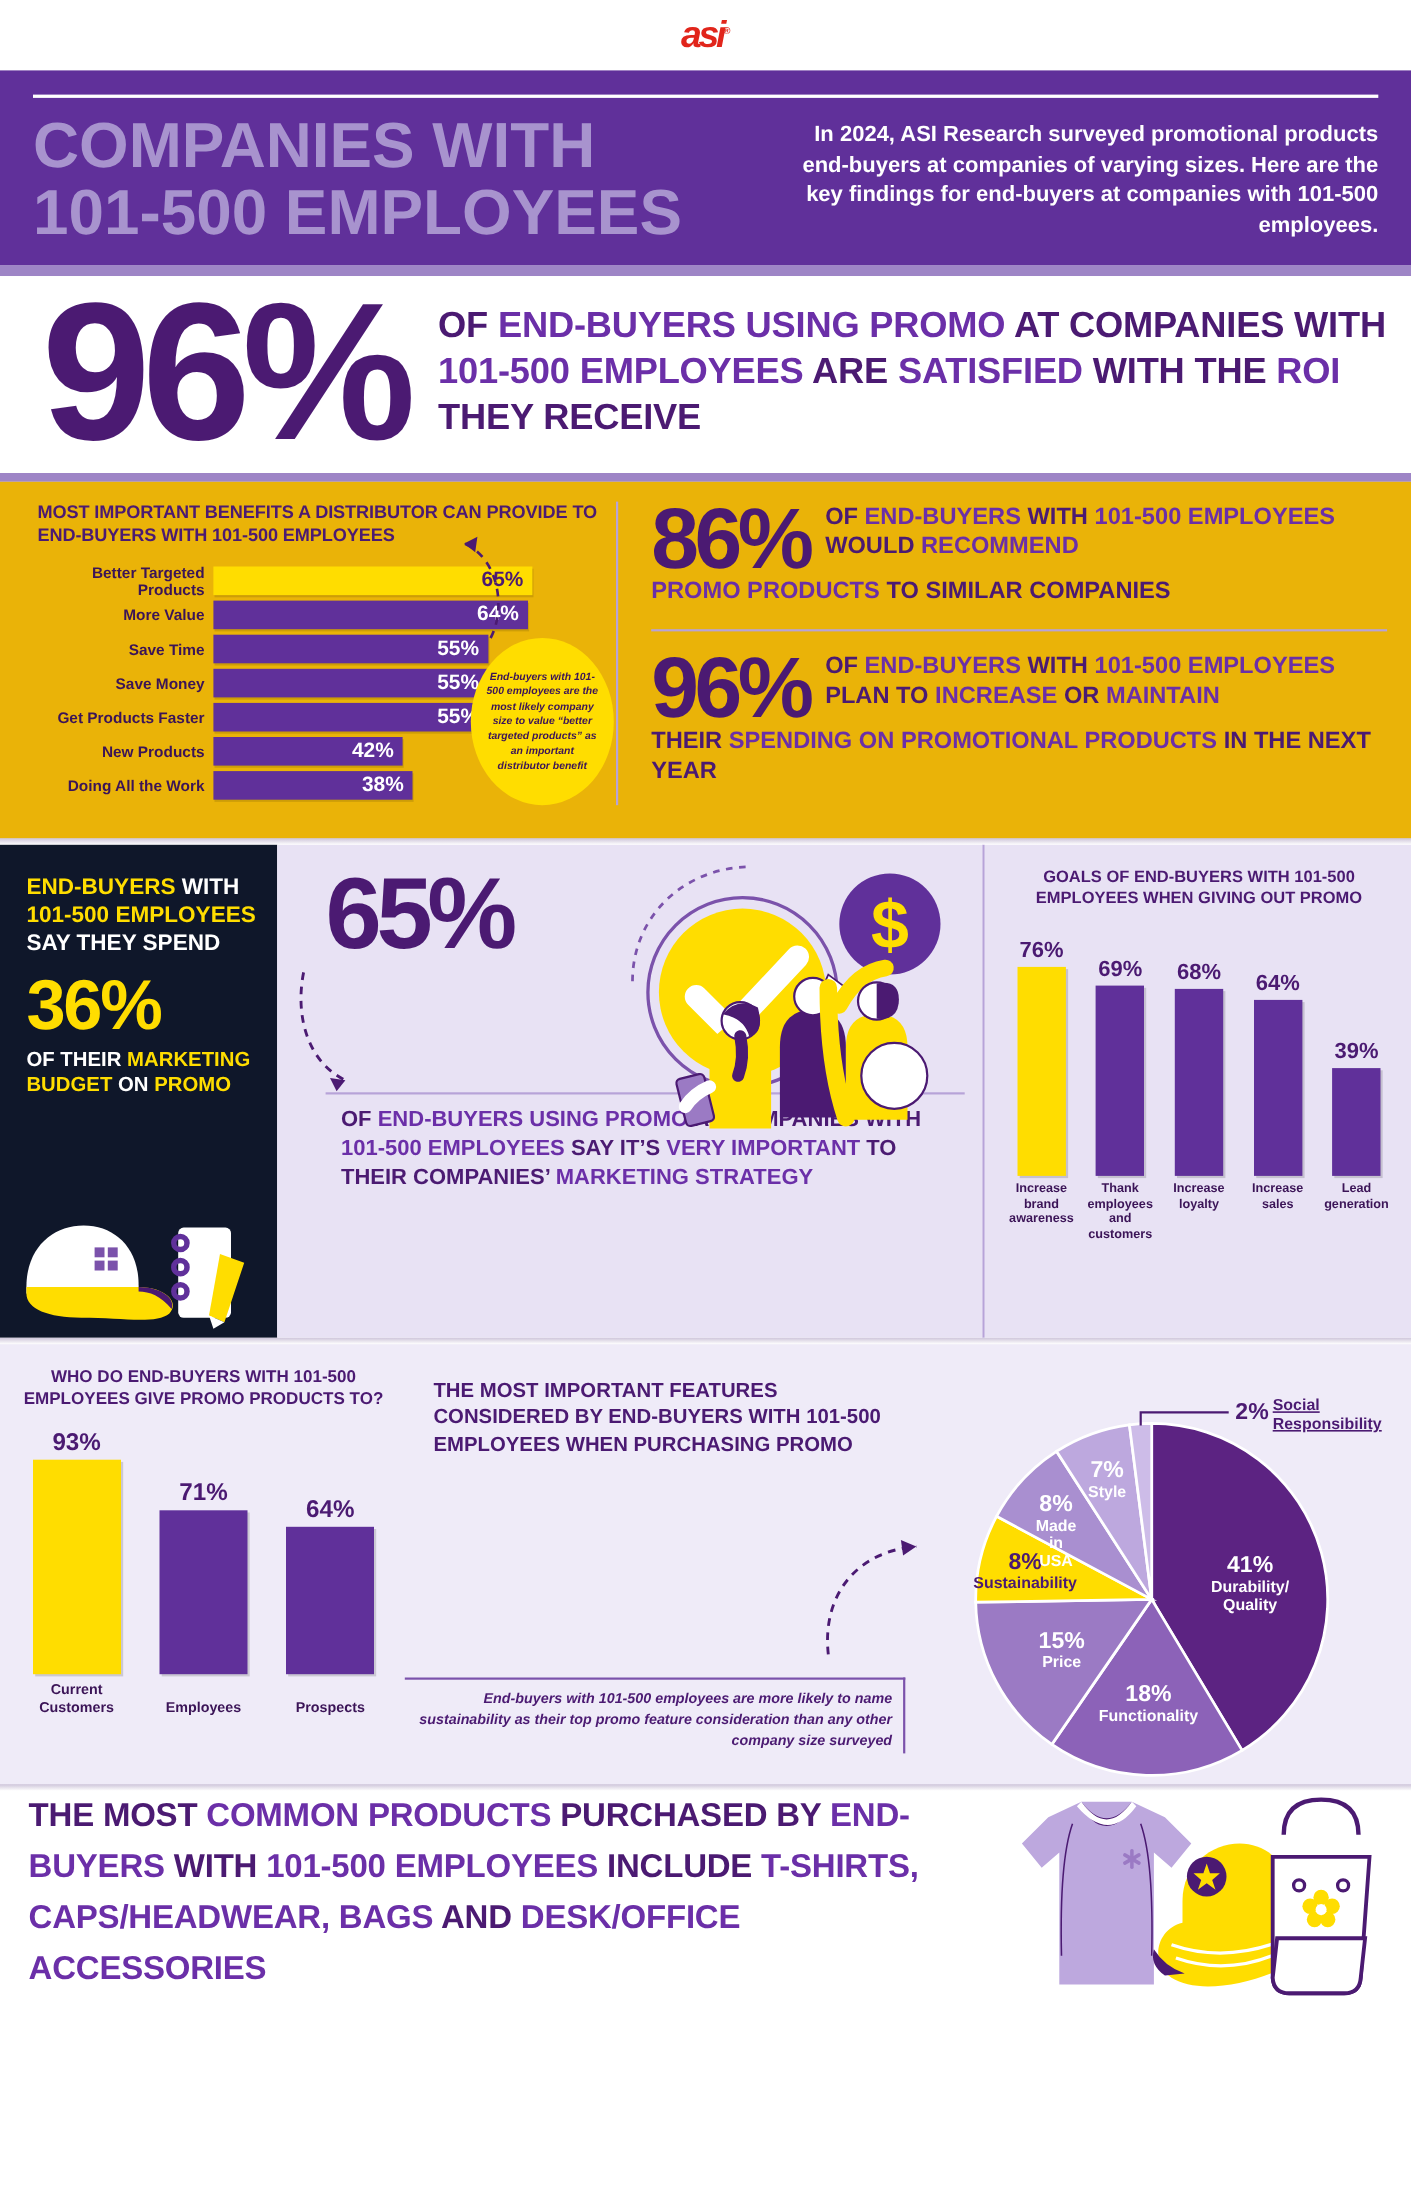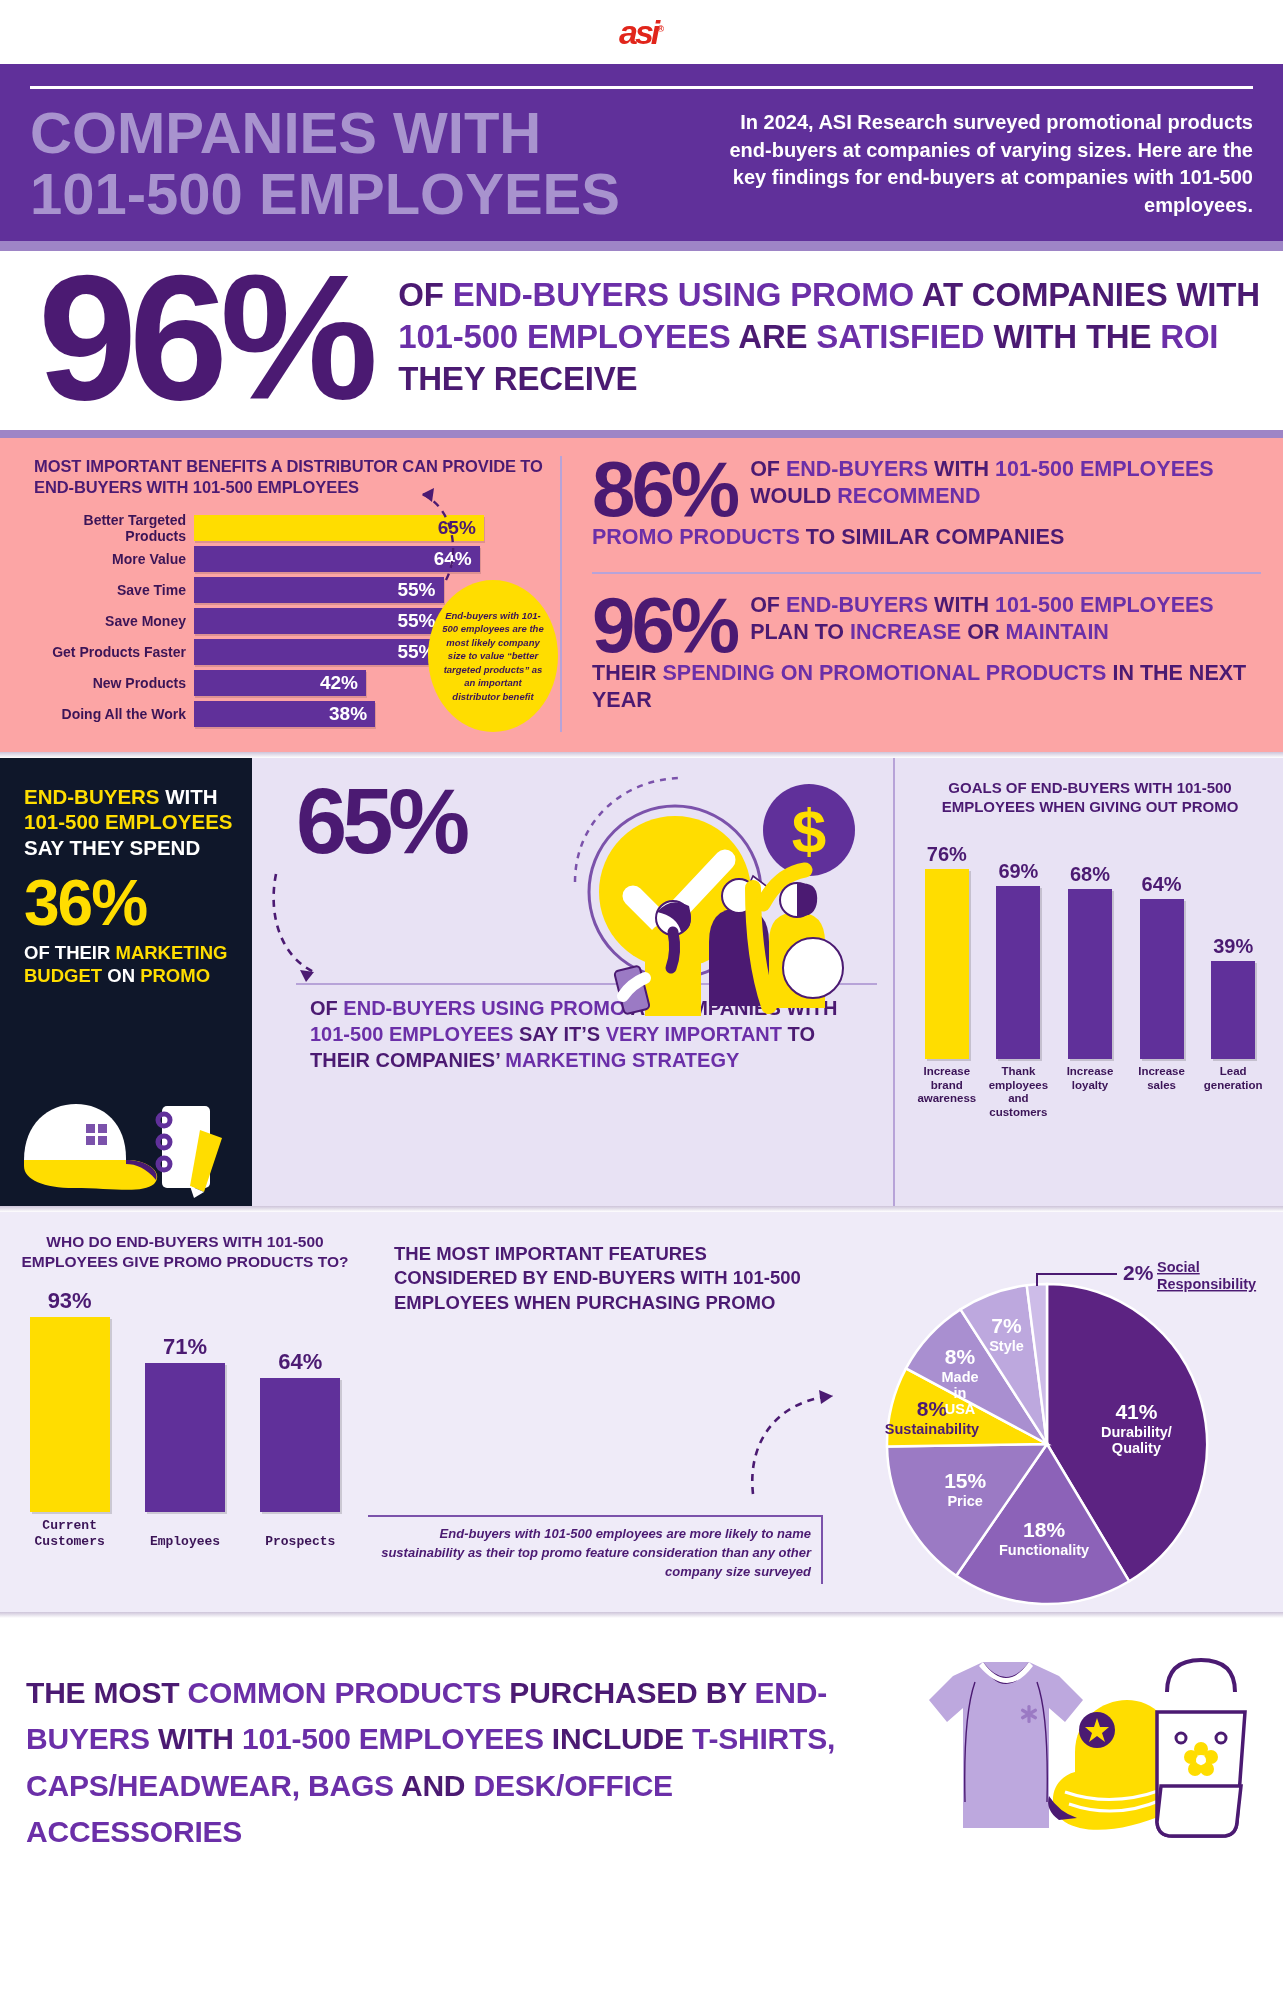--- a/index.html
+++ b/index.html
@@ -27,21 +27,21 @@
   .hdr-strip { height:10px; background:#9E85C6; }
 
   
   .hero { background:#fff; display:flex; align-items:center; padding: 10px 20px 16px 20px; gap: 10px; }
   .hero-num { font-size:178px; font-weight:900; color:#4B1A72; line-height:0.86; letter-spacing:-8px; flex:0 0 auto; padding-left:18px; }
   .hero-txt { font-size:33px; font-weight:700; color:#4B1A72; line-height:1.27; letter-spacing:-0.2px; padding-left:18px; }
   .hero-txt b { color:#6B2FA8; font-weight:900; }
   .band-thin { height:8px; background:#9E85C6; }
 
   
-  .sec2 { display:flex; background:#fca5a5; padding: 18px 0 20px 0; }
+  .sec2 { display:flex; background:#eab308; padding: 18px 0 30px 0; }
   .sec2-left { flex: 0 0 560px; padding-left: 34px; position:relative; }
   .sec2-title { font-size:16.5px; font-weight:900; color:#4B1A72; line-height:1.3; letter-spacing:-0.1px; margin-bottom: 16px; }
   .hbars { position:relative; }
   .hrow { display:flex; align-items:center; margin-bottom:5px; height:26px; }
   .hrow-label { flex: 0 0 160px; text-align:right; padding-right:8px; font-size:14px; font-weight:700; color:#3B1457; }
   .hbar { height:26px; display:flex; align-items:center; justify-content:flex-end; padding-right:8px;
           background:#60309A; color:#fff; font-size:19px; font-weight:900; box-shadow: 1px 2px 0 rgba(0,0,0,0.12); }
   .hbar.hl { background:#FFDD00; color:#4B1A72; }
 
   .callout-oval { position:absolute; width:130px; height:152px; border-radius:50%; background:#FFDD00;
@@ -98,21 +98,21 @@
   .s4-mid { flex:1; padding: 22px 18px 0 26px; position:relative; }
   .s4-midtitle { font-size:18.5px; font-weight:900; color:#4B1A72; line-height:1.32; }
   .s4-note { position:absolute; bottom: 28px; left: 0px; right: 8px; border-top:2px solid #7B52AB; border-right:2px solid #7B52AB; padding: 8px 10px 2px 0; }
   .s4-note p { font-size:13px; font-style:italic; font-weight:600; color:#4B1A72; text-align:right; line-height:1.45; }
   .s4-note p b { font-weight:900; }
   .s4-arrow3 { position:absolute; right: -16px; bottom: 110px; }
 
   .s4-right { flex: 0 0 452px; position:relative; padding-top: 6px; }
 
   
-  .footer { background:#fff; display:flex; align-items:flex-end; height: 238px; padding: 0 24px 0 26px; }
+  .footer { background:#fff; display:flex; align-items:flex-start; height: 238px; padding: 0 24px 0 26px; }
   .foot-txt { flex:1; font-size:30px; font-weight:700; color:#4B1A72; line-height:1.55; letter-spacing:-0.2px; }
   .foot-txt b { color:#6B2FA8; font-weight:900; }
   .foot-illus { flex: 0 0 380px; }
   .top-shadow { height:6px; background: linear-gradient(to bottom, rgba(90,60,130,0.30), rgba(255,255,255,0)); }
 </style>
 </head>
 <body>
 
 <div class="page">
 
@@ -306,21 +306,21 @@
           </div>
           <div class="vcol" style="width: 104px;">
             <div class="vval" style="font-size: 22px;">71%</div>
             <div class="vbar" style="width: 80px; height: 149.1px;"></div>
           </div>
           <div class="vcol" style="width: 104px;">
             <div class="vval" style="font-size: 22px;">64%</div>
             <div class="vbar" style="width: 80px; height: 134.4px;"></div>
           </div>
         </div>
-      <div class="s4-bars" style="height:auto; padding-top:6px;font-family:Liberation Mono, monospace;" id="reciplabels">
+      <div class="s4-bars" style="height:auto; padding-top:6px;" id="reciplabels">
           <div class="s4-lab">Current Customers</div>
           <div class="s4-lab">Employees</div>
           <div class="s4-lab">Prospects</div>
         </div>
     </div>
 
     <div class="s4-mid">
       <div class="s4-midtitle">THE MOST IMPORTANT FEATURES CONSIDERED BY END-BUYERS WITH 101-500 EMPLOYEES WHEN PURCHASING PROMO</div>
       <svg class="s4-arrow3" width="120" height="120" viewBox="0 0 120 120">
         <path d="M 26 112 C 20 58, 52 18, 106 14" fill="none" stroke="#4B1A72" stroke-width="2.6" stroke-dasharray="7,6"></path>

